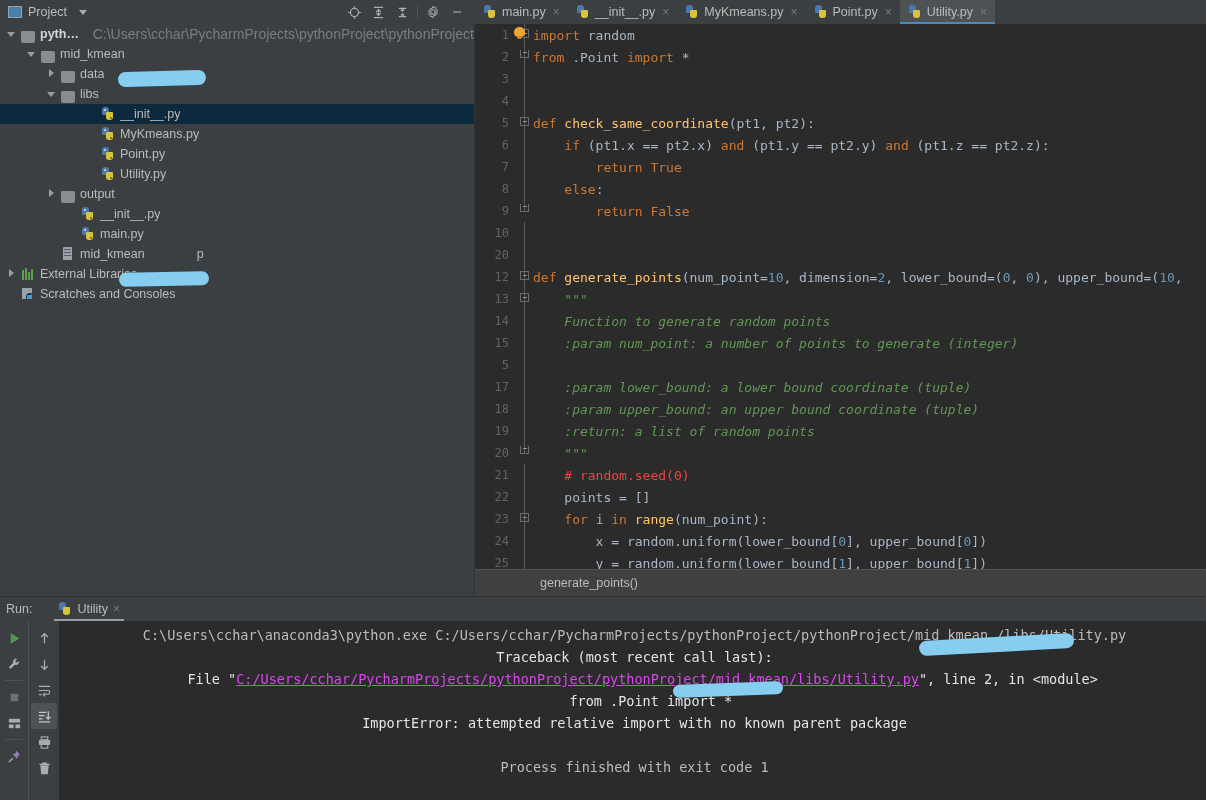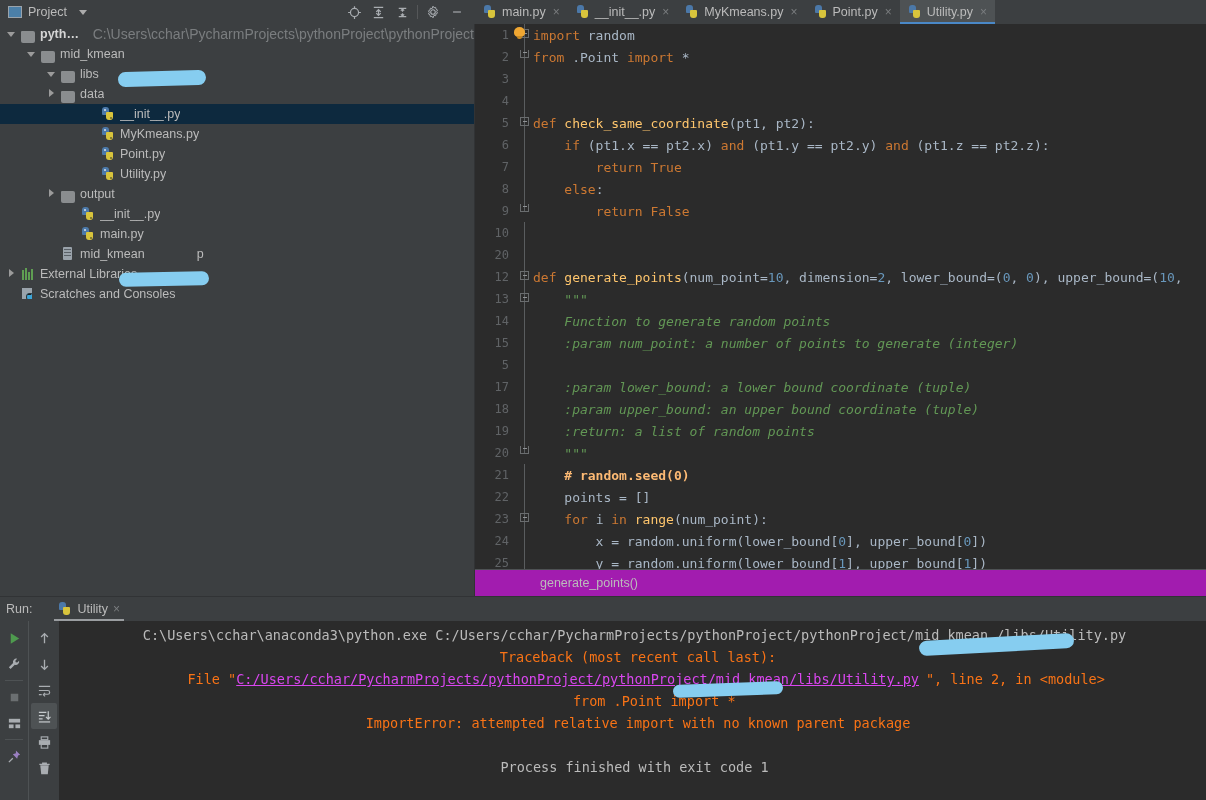--- a/index.html
+++ b/index.html
@@ -117,26 +117,26 @@
   .fold .endcap{position:absolute;left:3px;top:4px;width:9px;height:8px;border:1px solid #6a6d6f;border-top:none;box-sizing:border-box;}
   .fold .endcap:after{content:"";position:absolute;left:1.5px;top:2px;width:4px;height:1px;background:#8f9295;}
   .bulb{position:absolute;left:38px;top:3px;width:13px;height:13px;}
   .bulb .glass{position:absolute;left:1px;top:0;width:11px;height:10px;background:#f0a732;border-radius:50% 50% 40% 40%;}
   .bulb .base{position:absolute;left:4px;top:9px;width:5px;height:3px;background:#c78a26;border-radius:0 0 2px 2px;}
   .ctext{padding-left:0;}
   
   .kw{color:#cc7832;}
   .fn{color:#ffc66d;}
   .num{color:#6897bb;}
-  .cmt{color:#fdba74;font-weight:bold;}
+  .cmt{color:#ef4444;}
   .doc{color:#629755;font-style:italic;}
   .pln{color:#a9b7c6;}
 
   .breadcrumb{
-    position:absolute;left:0;right:0;bottom:0;height:26px;background:#a21caf;
+    position:absolute;left:0;right:0;bottom:0;height:26px;background:#404040;
     border-top:1px solid #4e5254;display:flex;align-items:center;
   }
   .bc-text{padding-left:65px;font-size:12.5px;color:#bbbbbb;}
 
   
   .runpanel{height:204px;background:#3c3f41;position:relative;border-top:1px solid #313335;text-align:center;}
   .run-header{height:24px;display:flex;align-items:center;background:#3c3f41;}
   .run-label{padding-left:6px;font-size:12.5px;color:#bbbbbb;}
   .run-tab{
     margin-left:18px;display:flex;align-items:center;gap:5px;height:24px;
@@ -153,21 +153,21 @@
   .run-side2{width:30px;flex:0 0 30px;display:flex;flex-direction:column;align-items:center;padding-top:4px;border-left:1px solid #4e5254;}
   .sbtn{width:26px;height:26px;display:flex;align-items:center;justify-content:center;}
   .sbtn.active{background:#4e5254;border-radius:2px;}
   .sdivider{width:18px;height:1px;background:#4e5254;margin:3px 0;}
 
   .console{
     flex:1;background:#2b2b2b;padding:6px 0 0 4px;overflow:hidden;position:relative;
     font-family:"DejaVu Sans Mono","Liberation Mono",monospace;font-size:13.5px;
   }
   .conline{height:22px;white-space:pre;color:#bbbbbb;}
-  .err{color:#f97316;margin-left:7px;}
+  .err{color:#e5e5e5;}
   .link{color:#d946ef;text-decoration:underline;}
 </style>
 </head>
 <body>
 
 <div class="app">
 
   <div class="topbar">
 
     <div class="proj-header">
@@ -271,35 +271,35 @@
           <span style="display:inline-block;width:26px;flex:0 0 26px;"></span>
           <span class="arrow down"></span>
           <span style="display:inline-block;width:4px;flex:0 0 4px;"></span>
           <span class="ico">
             <span class="ic-folder" style="position:absolute;left:1px;top:3px;width:14px;"></span>
           </span>
           <span class="lbl">mid_kmean</span>
         </div>
         <div class="row">
           <span style="display:inline-block;width:46px;flex:0 0 46px;"></span>
+          <span class="arrow right"></span>
+          <span style="display:inline-block;width:4px;flex:0 0 4px;"></span>
+          <span class="ico">
+            <span class="ic-folder" style="position:absolute;left:1px;top:3px;width:14px;"></span>
+          </span>
+          <span class="lbl">data</span>
+        </div>
+        <div class="row">
+          <span style="display:inline-block;width:46px;flex:0 0 46px;"></span>
           <span class="arrow down"></span>
           <span style="display:inline-block;width:4px;flex:0 0 4px;"></span>
           <span class="ico">
             <span class="ic-folder" style="position:absolute;left:1px;top:3px;width:14px;"></span>
           </span>
           <span class="lbl">libs</span>
-        </div>
-        <div class="row">
-          <span style="display:inline-block;width:46px;flex:0 0 46px;"></span>
-          <span class="arrow right"></span>
-          <span style="display:inline-block;width:4px;flex:0 0 4px;"></span>
-          <span class="ico">
-            <span class="ic-folder" style="position:absolute;left:1px;top:3px;width:14px;"></span>
-          </span>
-          <span class="lbl">data</span>
         </div>
         <div class="row sel">
           <span style="display:inline-block;width:86px;flex:0 0 86px;"></span>
           <span class="arrow"></span>
           <span style="display:inline-block;width:4px;flex:0 0 4px;"></span>
           <span class="ico ic-py">
             <span class="b1"></span>
             <span class="b2"></span>
             <span class="dot1"></span>
             <span class="dot2"></span>

